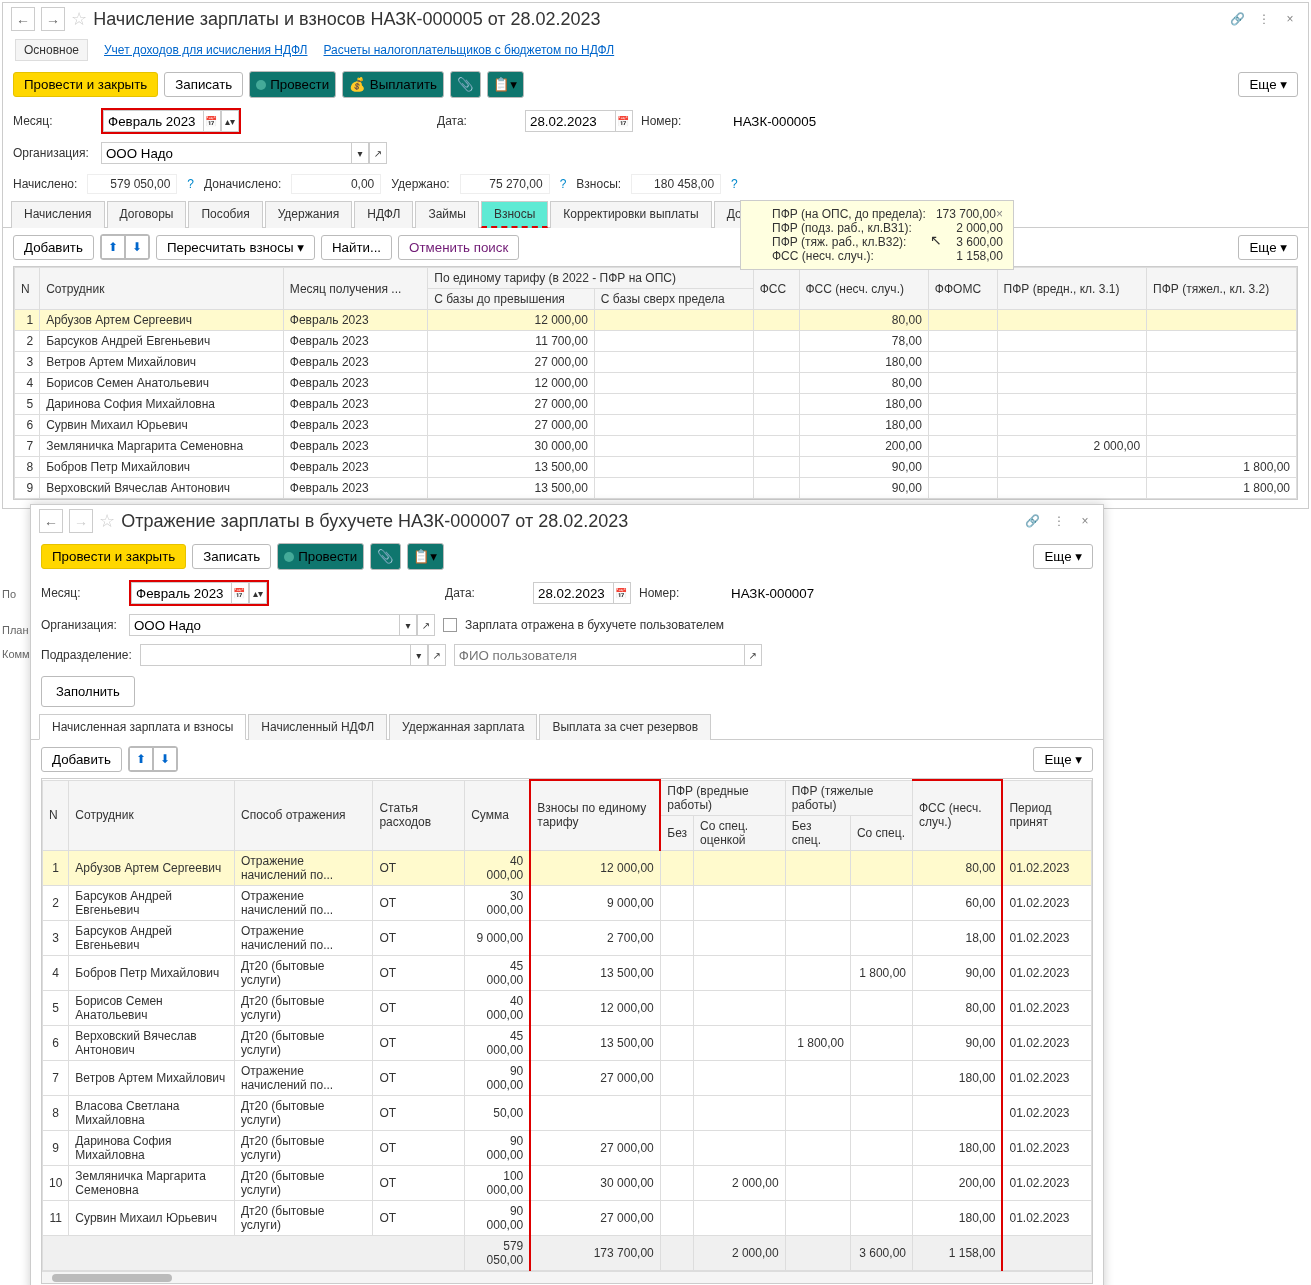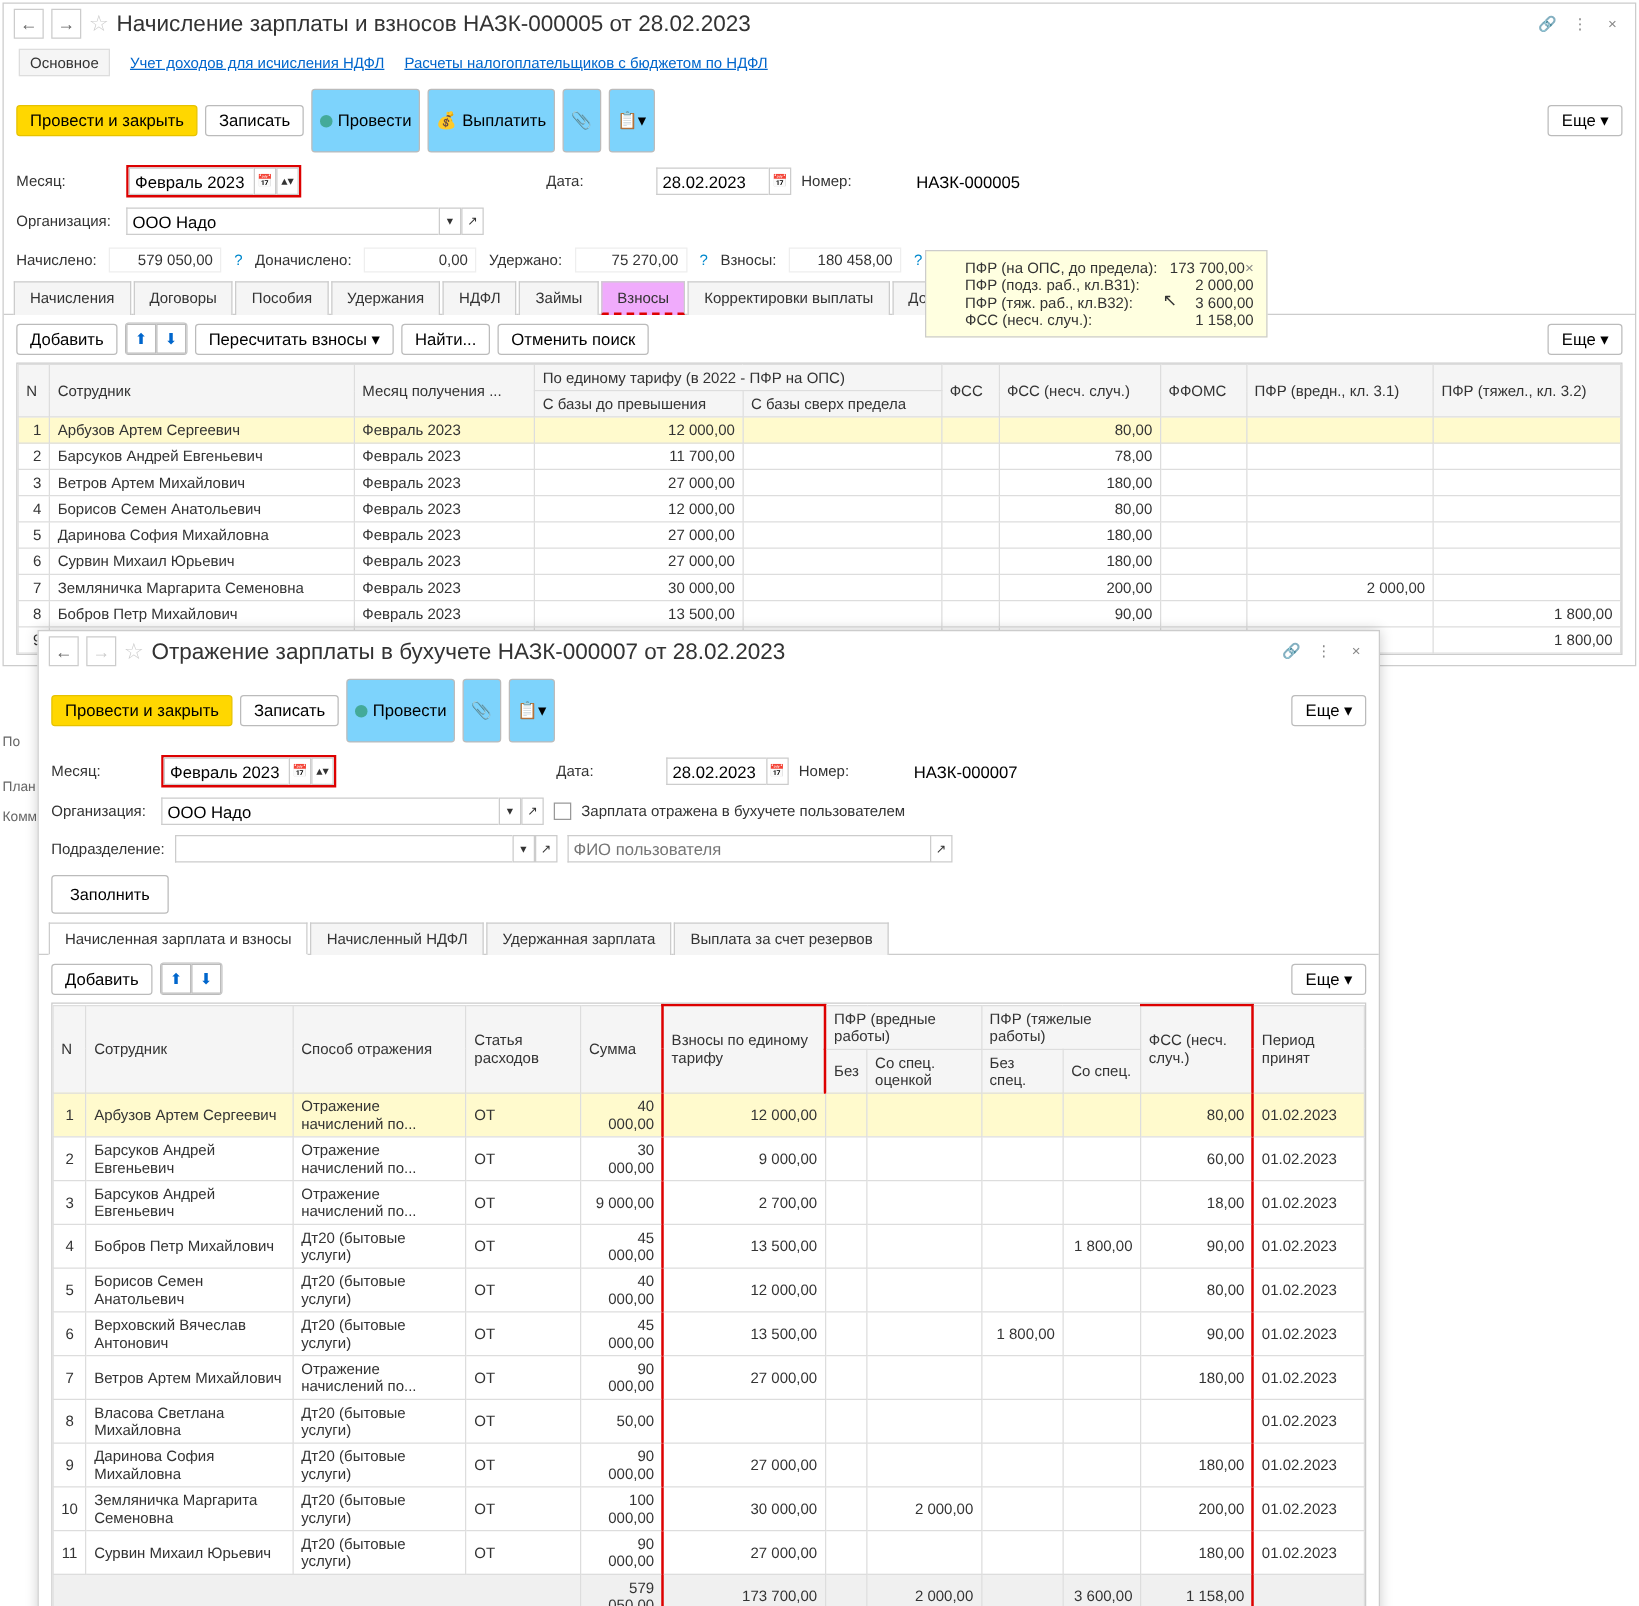--- a/index.html
+++ b/index.html
@@ -11,40 +11,40 @@
 .star{color:#ccc;font-size:18px;cursor:pointer;}
 .title{font-size:18px;font-weight:normal;}
 .spacer{flex:1;}
 .icon-btn{width:20px;height:20px;cursor:pointer;display:flex;align-items:center;justify-content:center;color:#888;}
 .links{padding:4px 12px;display:flex;gap:16px;align-items:center;}
 .tab-main{padding:3px 8px;background:#f5f5f5;border:1px solid #ddd;}
 .link{color:#0066cc;text-decoration:underline;cursor:pointer;}
 .toolbar{padding:6px 10px;display:flex;gap:6px;align-items:center;}
 .btn{padding:4px 10px;border:1px solid #bbb;background:#fff;cursor:pointer;border-radius:3px;}
 .btn-yellow{background:#ffd700;border-color:#e6c200;font-weight:normal;}
-.btn-icon{padding:17px 6px;border:1px solid #bbb;background:#7dd3fc;cursor:pointer;border-radius:3px;display:flex;align-items:center;gap:4px;}
+.btn-icon{padding:5px 6px;border:1px solid #bbb;background:#0f766e;cursor:pointer;border-radius:3px;display:flex;align-items:center;gap:4px;}
 .btn-more{padding:4px 10px;border:1px solid #bbb;background:#fff;cursor:pointer;border-radius:3px;}
 .form-row{padding:4px 10px;display:flex;align-items:center;gap:8px;}
 .label{min-width:80px;}
 .input{border:1px solid #ccc;padding:2px 4px;height:22px;}
 .input-red{border:2px solid #d00;}
 .input-group{display:flex;}
 .input-group .input{border-right:none;}
 .input-suffix{border:1px solid #ccc;width:18px;height:22px;display:flex;align-items:center;justify-content:center;background:#fff;font-size:10px;cursor:pointer;}
 .totals{padding:6px 10px;display:flex;align-items:center;gap:10px;}
 .total-val{border:1px solid #eee;padding:2px 6px;text-align:right;min-width:90px;}
 .help{color:#0088cc;cursor:pointer;}
 .tabs{display:flex;border-bottom:1px solid #ccc;padding:0 8px;}
 .tab{padding:5px 12px;border:1px solid #ccc;border-bottom:none;background:#f5f5f5;margin-right:2px;cursor:pointer;position:relative;top:1px;}
-.tab.active{background:#f0abfc;border-bottom:2px dashed #d00;}
+.tab.active{background:#5eead4;border-bottom:2px dashed #d00;}
 .tab-toolbar{padding:6px 10px;display:flex;gap:6px;align-items:center;}
 .arrow-btn{width:24px;height:24px;border:1px solid #bbb;background:#fff;cursor:pointer;display:flex;align-items:center;justify-content:center;}
 .arrow-btn.up{color:#0066cc;}
 .arrow-btn.down{color:#0066cc;}
-.btn-disabled{color:#000000;}
+.btn-disabled{color:#701a75;}
 table{border-collapse:collapse;width:100%;}
 .table-wrap{margin:0 10px 8px;border:1px solid #ccc;overflow:auto;}
 th,td{border:1px solid #ddd;padding:3px 6px;text-align:left;font-weight:normal;font-size:12px;}
 th{background:#f5f5f5;}
 td.num{text-align:right;}
 td.center{text-align:center;}
 tr.selected{background:#fffacd;}
 .tooltip{position:absolute;top:200px;left:740px;background:#ffffe0;border:1px solid #ccc;padding:6px 10px;font-size:12px;min-width:220px;}
 .tooltip-close{float:right;cursor:pointer;color:#888;}
 .tooltip-row{display:flex;justify-content:space-between;gap:10px;margin-left:21px;}

